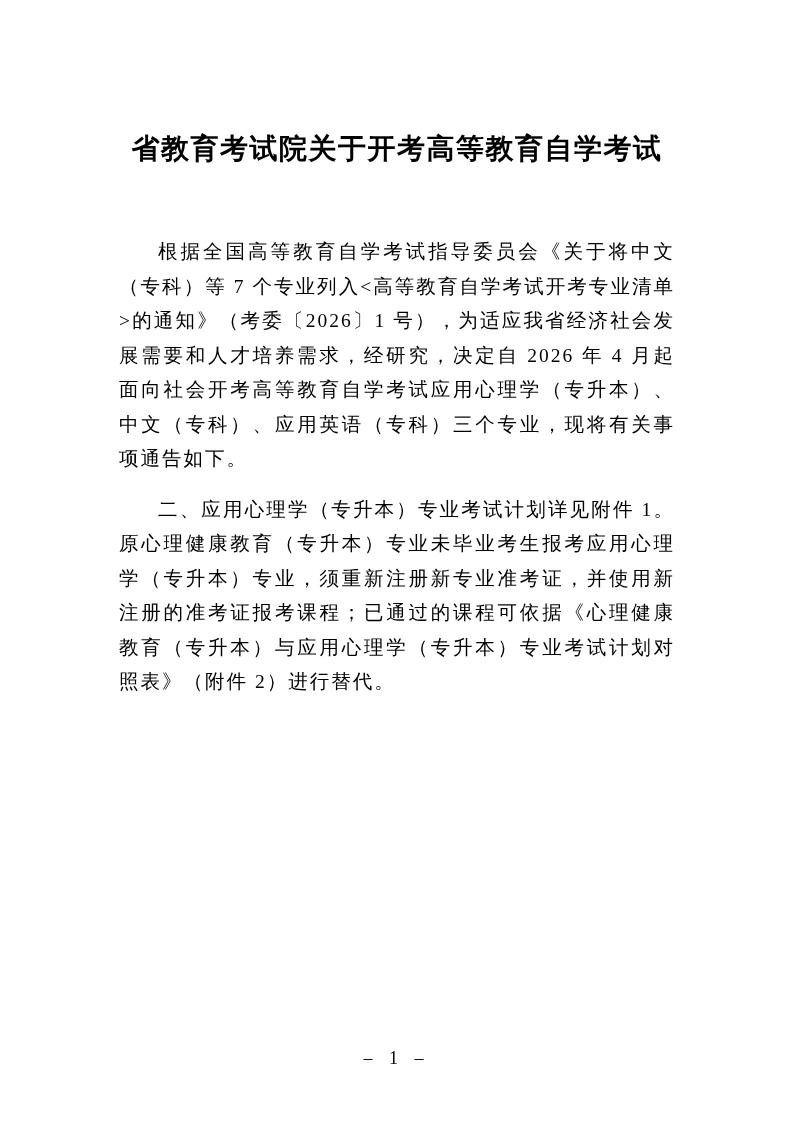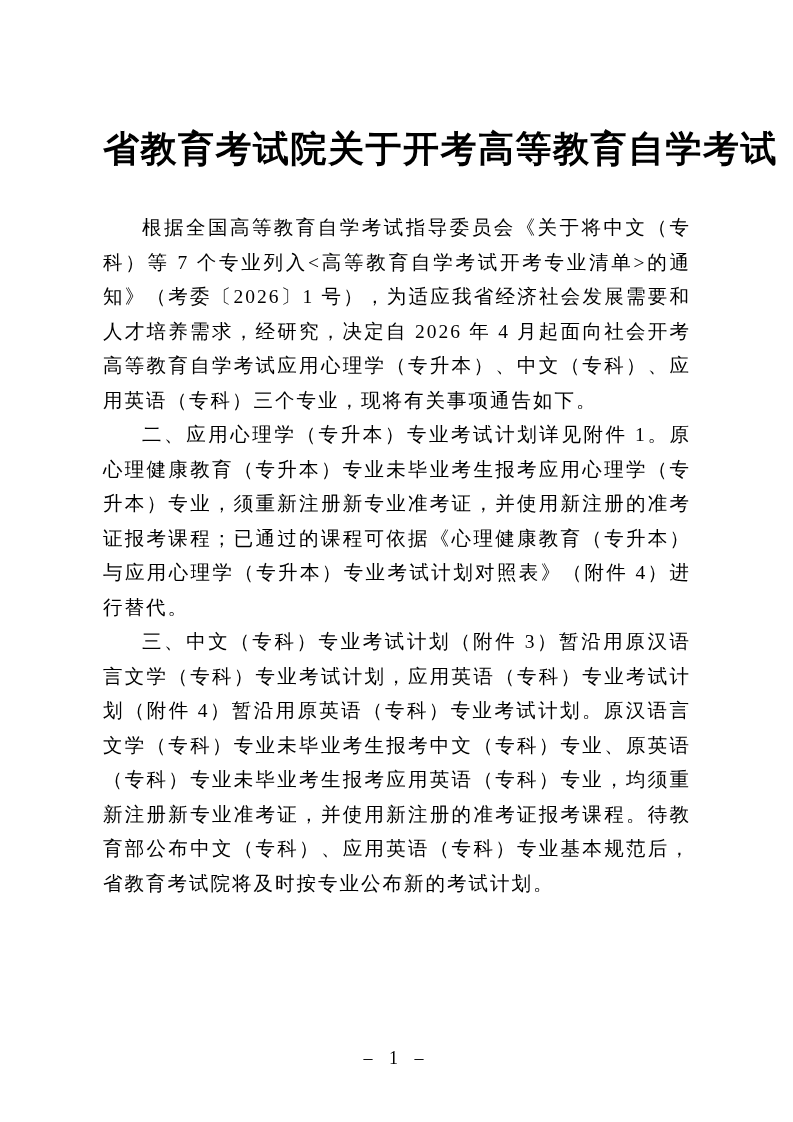--- a/index.html
+++ b/index.html
@@ -12,33 +12,33 @@
     width: 793px;
     height: 1122px;
     background: #ffffff;
     color: #000000;
     font-family: "Liberation Serif", "DejaVu Serif", serif;
     box-sizing: border-box;
     padding: 127px 102px 0 103px;
     overflow: hidden;
   }
   .doc-title {
-    margin: 0 0 40px 0;
+    margin: 0 0 64px 0;
     text-align: center;
     font-weight: bold;
-    font-size: 36px;
+    font-size: 28px;
     line-height: 44px;
     letter-spacing: 1.5px;
   }
   .doc-title .title-line {
     display: block;
     white-space: nowrap;
   }
   .doc-body p {
-    margin: 0;
+    margin: 16px;
     font-size: 19.5px;
     line-height: 34.5px;
     letter-spacing: 2px;
     text-align: justify;
     text-justify: inter-ideograph;
     text-indent: 2em;
   }
   .page-footer {
     position: absolute;
     left: 0;
@@ -55,21 +55,20 @@
 <body>
 
 <div class="page">
 
   <h1 class="doc-title">
     <span class="title-line">省教育考试院关于开考高等教育自学考试</span>
   </h1>
 
   <div class="doc-body">
     <p>根据全国高等教育自学考试指导委员会《关于将中文（专科）等 7 个专业列入&lt;高等教育自学考试开考专业清单&gt;的通知》（考委〔2026〕1 号），为适应我省经济社会发展需要和人才培养需求，经研究，决定自 2026 年 4 月起面向社会开考高等教育自学考试应用心理学（专升本）、中文（专科）、应用英语（专科）三个专业，现将有关事项通告如下。</p>
-    <p>二、应用心理学（专升本）专业考试计划详见附件 1。原心理健康教育（专升本）专业未毕业考生报考应用心理学（专升本）专业，须重新注册新专业准考证，并使用新注册的准考证报考课程；已通过的课程可依据《心理健康教育（专升本）与应用心理学（专升本）专业考试计划对照表》（附件 4）进行替代。</p>
-    <p>三、中文（专科）专业考试计划（附件 3）暂沿用原汉语言文学（专科）专业考试计划，应用英语（专科）专业考试计划（附件 4）暂沿用原英语（专科）专业考试计划。原汉语言文学（专科）专业未毕业考生报考中文（专科）专业、原英语（专科）专业未毕业考生报考应用英语（专科）专业，均须重新注册新专业准考证，并使用新注册的准考证报考课程。待教育部公布中文（专科）、应用英语（专科）专业基本规范后，省教育考试院将及时按专业公布新的考试计划。</p>
+    <p>二、应用心理学（专升本）专业考试计划详见附件 1。原心理健康教育（专升本）专业未毕业考生报考应用心理学（专升本）专业，须重新注册新专业准考证，并使用新注册的准考证报考课程；已通过的课程可依据《心理健康教育（专升本）与应用心理学（专升本）专业考试计划对照表》（附件 2）进行替代。</p>
   </div>
 
   <div class="page-footer">
     <span>– 1 –</span>
   </div>
 
 </div>
 
 </body></html>

